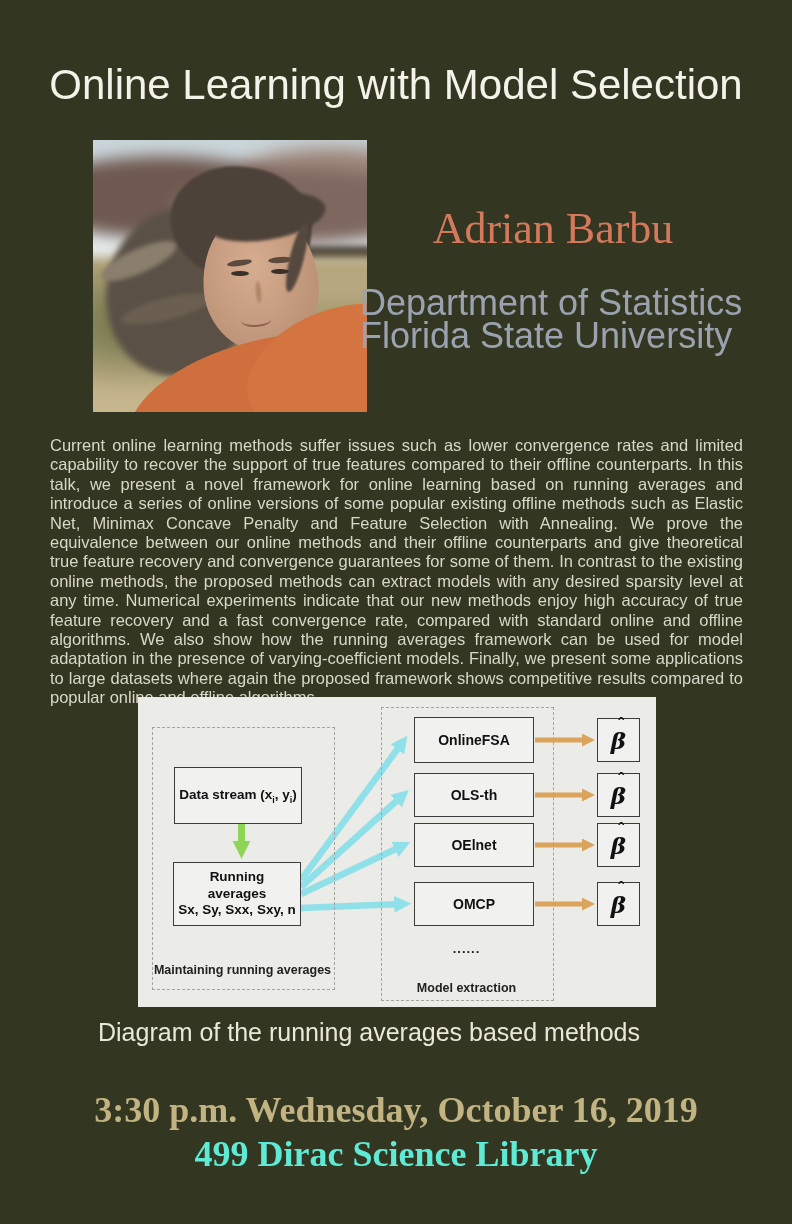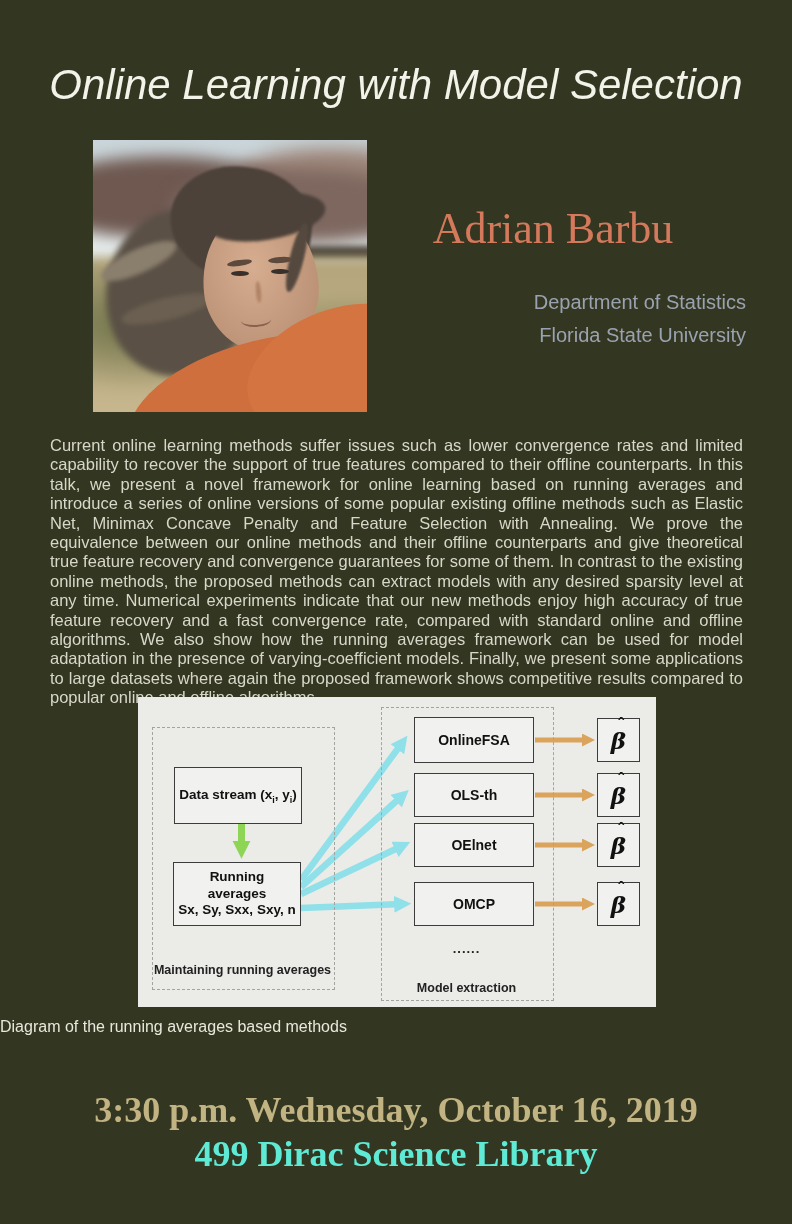--- a/index.html
+++ b/index.html
@@ -1,21 +1,21 @@
 <!DOCTYPE html>
 <html><head>
 <meta charset="utf-8">
 <style>
   html,body{margin:0;padding:0;background:#333620;}
   #poster{position:relative;width:792px;height:1224px;background:#333620;overflow:hidden;
           font-family:"Liberation Sans","DejaVu Sans",sans-serif;}
 
   
   .title{position:absolute;left:0;top:61px;width:792px;text-align:center;
-         font-style:italic;font-size:42px;font-weight:400;color:#f3f3e9;letter-spacing:0;}
+         font-size:42px;font-weight:400;color:#f3f3e9;letter-spacing:0;}
 
   
   .photo{position:absolute;left:93px;top:140px;width:274px;height:272px;overflow:hidden;background:#d9e3e5;}
   .photo div{position:absolute;}
   .ph-sky{left:0;top:0;width:100%;height:48%;background:linear-gradient(#c9d5da,#eef3f2);}
   .ph-mtn-far{left:52%;top:3%;width:70%;height:22%;background:#9b8377;border-radius:50%;filter:blur(9px);}
   .ph-mtn1{left:-22%;top:6%;width:95%;height:30%;background:#6e5850;border-radius:50%;filter:blur(8px);}
   .ph-mtn2{left:28%;top:11%;width:95%;height:27%;background:#7d675f;border-radius:50%;filter:blur(8px);}
   .ph-band{left:52%;top:39%;width:55%;height:5%;background:#463f35;filter:blur(3px);}
   .ph-ground{left:-5%;top:43%;width:112%;height:70%;filter:blur(6px);
@@ -43,22 +43,22 @@
   .ph-eye-r{left:65%;top:47.3%;width:6.5%;height:2%;background:#38302a;border-radius:50%;}
   .ph-nose{left:59.5%;top:52%;width:2%;height:8%;background:#b08465;border-radius:50%;transform:rotate(-5deg);filter:blur(1px);}
   .ph-smile{left:54%;top:63.5%;width:11%;height:4.5%;border-bottom:2.5px solid #8d5f4c;border-radius:50%;transform:rotate(-3deg);}
   .ph-shirt{left:12%;top:72%;width:115%;height:58%;background:#d06f3e;border-radius:45% 55% 0 0;
             transform:rotate(-14deg);}
   .ph-shirt2{left:55%;top:62%;width:70%;height:45%;background:#d47440;border-radius:50%;transform:rotate(-20deg);}
 
   
   .speaker-name{position:absolute;left:360px;top:203px;width:386px;text-align:center;
                 font-family:"Liberation Serif","DejaVu Serif",serif;font-size:44px;color:#d5795c;}
-  .speaker-affil{position:absolute;left:360px;top:286px;width:386px;text-align:right;
-                 font-size:20px;line-height:33px;color:#9aa2b0;}
+  .speaker-affil{position:absolute;left:360px;top:286px;width:386px;text-align:left;
+                 font-size:36px;line-height:33px;color:#9aa2b0;}
 
   
   .abstract{position:absolute;left:50px;top:436px;width:693px;text-align:justify;
             font-size:16.5px;line-height:19.4px;color:#d8d8ca;}
 
   
   .panel{position:absolute;left:138px;top:697px;width:518px;height:310px;background:#ebebe8;}
   .panel .abs{position:absolute;}
   .dashed{border:1.5px dashed #a3a3a0;}
   .dgroup-left{left:14px;top:30px;width:181px;height:261px;}
@@ -77,22 +77,22 @@
              font-style:italic;font-size:23px;color:#111;font-weight:bold;line-height:1;}
   .beta-hat{position:absolute;left:40%;top:-13px;font-size:17px;font-style:normal;}
   .glabel{font-weight:bold;font-size:12.5px;color:#222;text-align:center;}
   .lbl-left{left:14px;top:266px;width:181px;}
   .lbl-right{left:243px;top:284px;width:171px;}
   .dots{left:243px;top:244px;width:171px;text-align:center;font-weight:bold;font-size:13px;
         letter-spacing:1px;color:#222;}
   .arrows{position:absolute;left:0;top:0;}
 
   
-  .caption{position:absolute;left:0;top:1018px;width:640px;text-align:left;
-           font-size:16px;color:#e8e8db;}
+  .caption{position:absolute;left:0;top:1018px;width:640px;text-align:right;
+           font-size:25px;color:#e8e8db;}
   .event1{position:absolute;left:0;top:1089px;width:792px;text-align:center;
           font-family:"Liberation Serif","DejaVu Serif",serif;font-weight:bold;
           font-size:36px;color:#c2b382;}
   .event2{position:absolute;left:0;top:1133px;width:792px;text-align:center;
           font-family:"Liberation Serif","DejaVu Serif",serif;font-weight:bold;
           font-size:36px;color:#5eead4;}
 </style>
 </head>
 <body>
 

